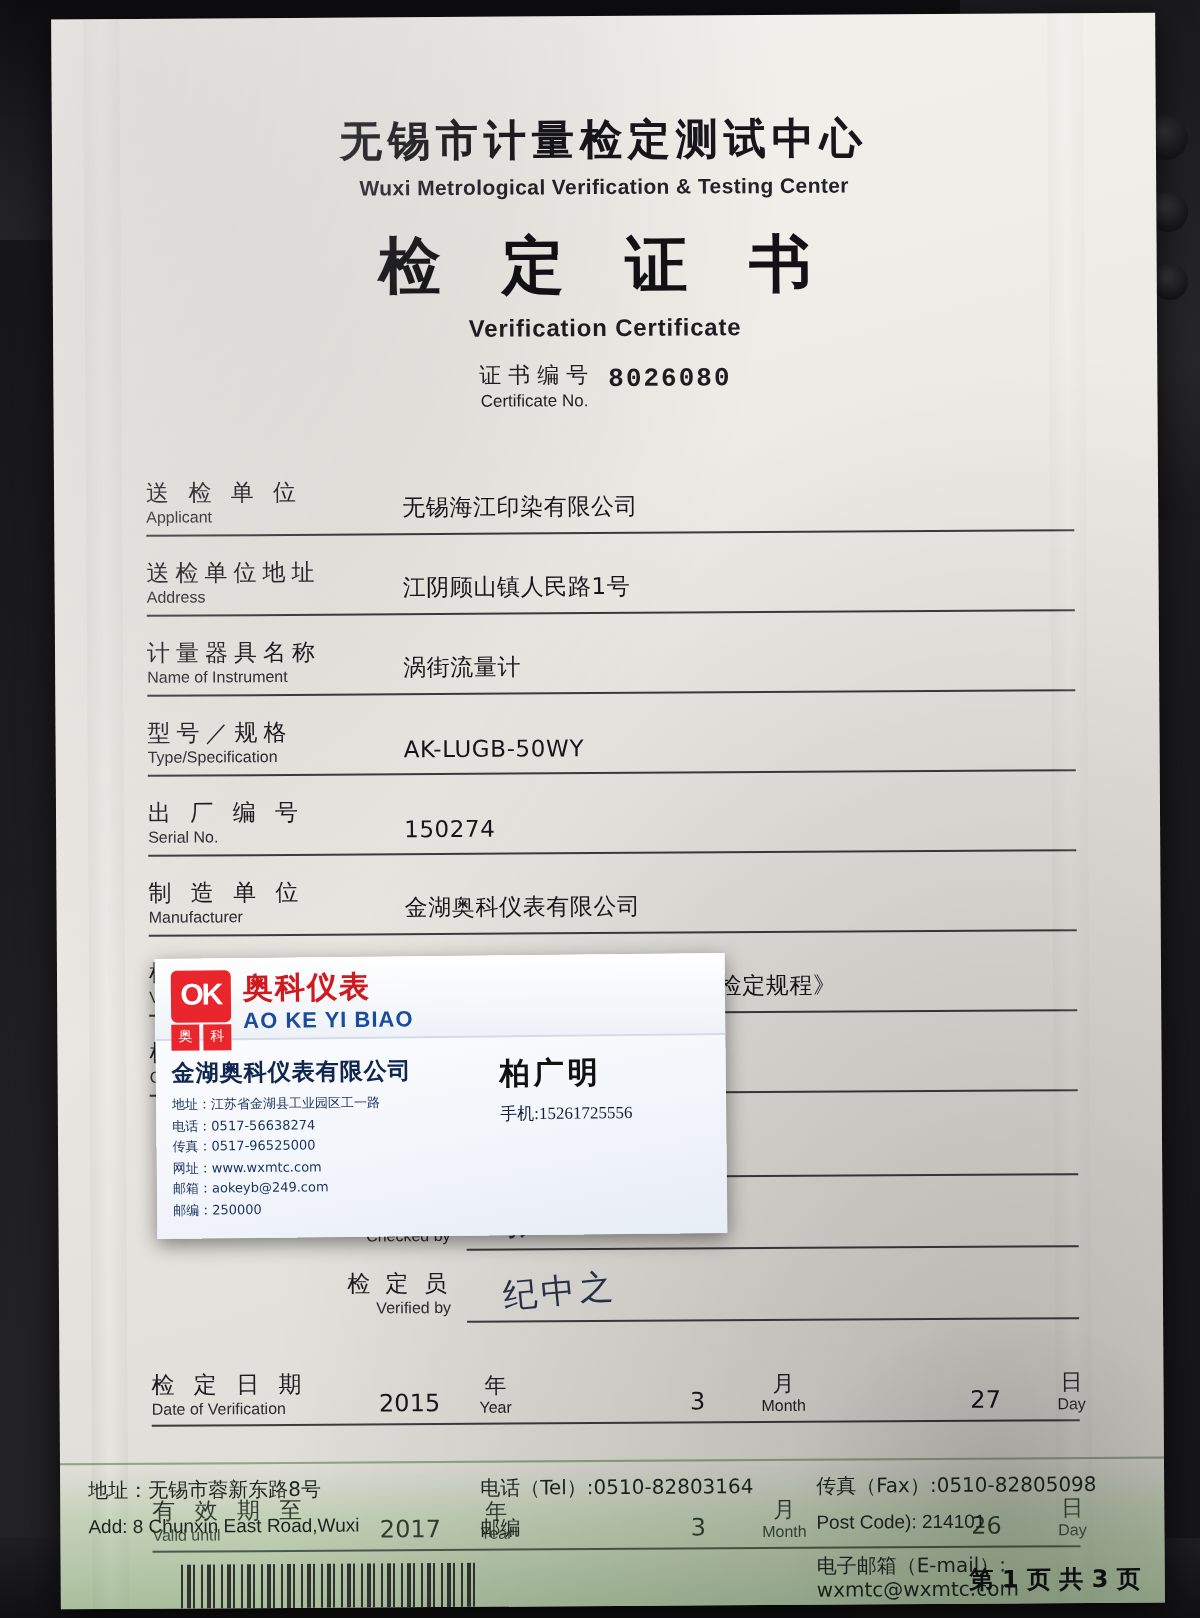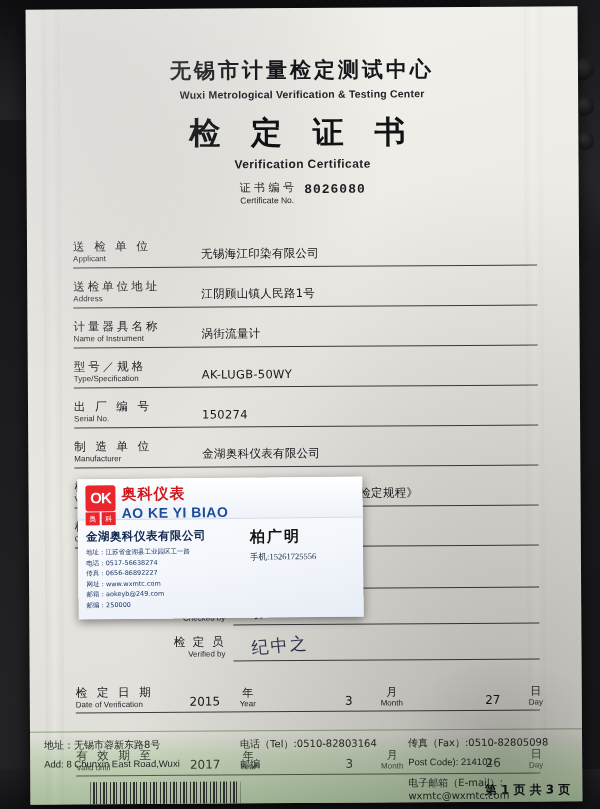--- a/index.html
+++ b/index.html
@@ -295,21 +295,21 @@
     left: 44px; top: 6px;
     font-family: "DejaVu Sans", sans-serif;
     font-size: 15px;
     font-weight: bold;
     color: #cf1a20;
     letter-spacing: 1px;
   }
   .card-en {
     position: absolute;
     left: 44px; top: 26px;
-    font-size: 14px;
+    font-size: 11px;
     font-weight: bold;
     color: #1b4c9c;
     letter-spacing: .5px;
   }
   .card-company {
     position: absolute;
     left: 8px; top: 50px;
     font-family: "DejaVu Sans", sans-serif;
     font-size: 11.5px;
     font-weight: bold;
@@ -610,21 +610,21 @@
     <div class="cbar"></div>
     <div class="logo-ok">OK</div>
     <div class="logo-sq">奥</div>
     <div class="logo-sq2">科</div>
     <div class="card-cn">奥科仪表</div>
     <div class="card-en">AO KE YI BIAO</div>
     <div class="card-company">金湖奥科仪表有限公司</div>
     <div class="card-lines">
       <div>地址：江苏省金湖县工业园区工一路</div>
       <div>电话：0517-56638274</div>
-      <div>传真：0656-86892227</div>
+      <div>传真：0517-96525000</div>
       <div>网址：www.wxmtc.com</div>
       <div>邮箱：aokeyb@249.com</div>
       <div>邮编：250000</div>
     </div>
     <div class="card-name">柏广明</div>
     <div class="card-phone">手机:15261725556</div>
   </div>
 
 </div>
 

